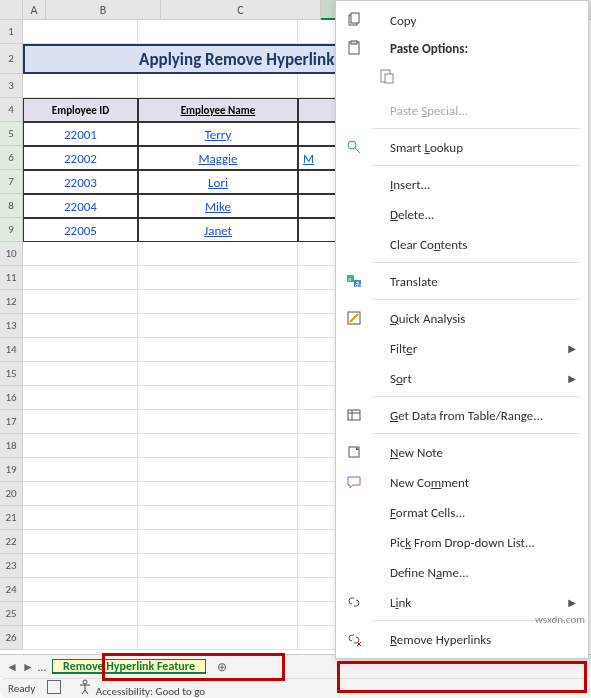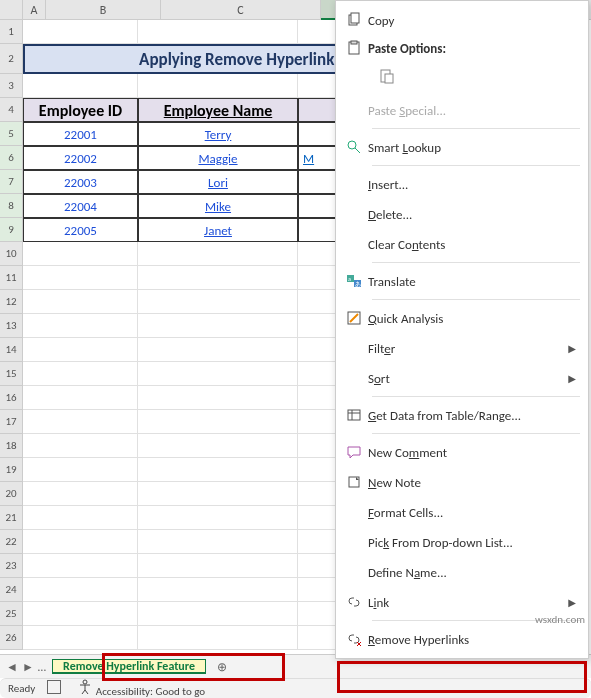--- a/index.html
+++ b/index.html
@@ -15,36 +15,36 @@
   .corner { width: 23px; height: 20px; background: #e6e6e6; border-right: 1px solid #ccc; border-bottom: 1px solid #ccc; }
   .grid-body { position: absolute; top: 20px; left: 0; right: 0; bottom: 0; }
   .row { display: flex; height: 24px; }
   .row .row-header { width: 23px; height: 100%; font-size: 11px; }
   .cell { border-right: 1px solid #e0e0e0; border-bottom: 1px solid #e0e0e0; height: 100%; display: flex; align-items: center; justify-content: center; font-size: 13px; background: #fff; }
   .cell.B { width: 115px; }
   .cell.C { width: 160px; text-decoration: underline; }
   .cell.D { width: 200px; }
   .title-row { height: 30px; }
   .title-cell { width: 475px; background: #d9e1f2; color: #203864; font-weight: bold; font-size: 17px; border: 2px solid #203864; display:flex; align-items:center; justify-content:center; overflow:hidden; white-space:nowrap; padding-left:10px;}
-  .th-cell { background: #e4dfec; font-weight: bold; font-size: 16px; border: 1px solid #333; color:#000; }
+  .th-cell { background: #e4dfec; font-weight: bold; font-size: 11px; border: 1px solid #333; color:#000; }
   .data-cell { border: 1px solid #333; font-size: 13px; color:#1d4ed8;}
   .hyperlink { color: #0563c1; text-decoration: underline; justify-content: flex-start; padding-left: 4px; }
   .sel-col-header { background: #0f7b0f22; border-bottom: 2px solid #107c41; }
   .sel-row-header { background: #0f7b0f22; }
   
   .tab-bar { position: absolute; bottom: 20px; left: 0; right: 0; height: 24px; background: #f3f3f3; display: flex; align-items: center; border-top: 1px solid #ccc; font-size: 12px; }
   .tab-nav { display: flex; padding: 0 6px; gap: 4px; color: #666; }
   .tab-nav span { cursor: default; }
   .sheet-tab { background: #fef9c3; border: 1px solid #107c41; border-bottom: 2px solid #107c41; padding: 2px 10px; color: #107c41; font-weight: 600; height: 15px; display:flex; align-items:center; }
   .sheet-add { margin-left: 6px; color: #666; width:20px; display:flex; justify-content:center;}
   .status-bar { position: absolute; bottom: 0; left: 0; right: 0; height: 20px; background: #f3f3f3; display: flex; align-items: center; font-size: 11px; color: #444; padding: 0 8px; gap: 12px; border-top:1px solid #ddd;border-radius:6px;}
   .status-bar .ico { width:14px; height:14px; border:1px solid #666; display:inline-block; margin-right:4px; }
   
   .context-menu { position: absolute; top: 0; left: 335px; width: 254px; background: #fff; border: 1px solid #ccc; box-shadow: 2px 2px 8px rgba(0,0,0,0.2); padding: 4px 0; font-size: 13px; }
-  .menu-item { display: flex; align-items: center; height: 30px; padding: 0 12px 0 8px; gap: 4px; cursor: default; position: relative; }
+  .menu-item { display: flex; align-items: center; height: 30px; padding: 0 12px 0 8px; gap: 26px; cursor: default; position: relative; }
   .menu-item .ic { width: 20px; height: 20px; display: flex; align-items: center; justify-content: center; color: #555; flex-shrink:0;}
   .menu-item .lbl { flex: 1; }
   .menu-item .arrow { font-size: 10px; color: #555; }
   .menu-item.disabled { color: #aaa; }
   .menu-item.disabled .ic { color: #aaa; }
   .menu-sep { height: 1px; background: #e0e0e0; margin: 3px 8px 3px 36px; }
   .menu-heading { font-weight: 600; padding-left: 38px;}
   .paste-icon-row { padding: 2px 0 6px 38px; }
   .paste-icon { width: 26px; height: 26px; border: 1px solid transparent; display:inline-flex; align-items:center; justify-content:center; }
   .highlight-box { position: absolute; border: 3px solid #c00000; pointer-events: none; }
@@ -339,33 +339,33 @@
           <line x1="2" y1="6" x2="14" y2="6" stroke="#555"></line>
           <line x1="6" y1="3" x2="6" y2="13" stroke="#555"></line>
         </svg>
       </span>
     <span class="lbl"><u class="accel">G</u>et Data from Table/Range...</span>
   </div>
   <div class="menu-sep"></div>
   <div class="menu-item">
     <span class="ic">
         <svg viewBox="0 0 16 16">
-          <path d="M2 3h12v8H7l-3 3v-3H2z" fill="none" stroke="#a5a"></path>
-        </svg>
-      </span>
-    <span class="lbl">New Co<u class="accel">m</u>ment</span>
-  </div>
-  <div class="menu-item">
-    <span class="ic">
-        <svg viewBox="0 0 16 16">
           <rect x="3" y="3" width="10" height="10" fill="none" stroke="#555"></rect>
           <path d="M10 3l3 3h-3z" fill="#555"></path>
         </svg>
       </span>
     <span class="lbl"><u class="accel">N</u>ew Note</span>
+  </div>
+  <div class="menu-item">
+    <span class="ic">
+        <svg viewBox="0 0 16 16">
+          <path d="M2 3h12v8H7l-3 3v-3H2z" fill="none" stroke="#a5a"></path>
+        </svg>
+      </span>
+    <span class="lbl">New Co<u class="accel">m</u>ment</span>
   </div>
   <div class="menu-item">
     <span class="ic"></span>
     <span class="lbl"><u class="accel">F</u>ormat Cells...</span>
   </div>
   <div class="menu-item">
     <span class="ic"></span>
     <span class="lbl">Pic<u class="accel">k</u> From Drop-down List...</span>
   </div>
   <div class="menu-item">

